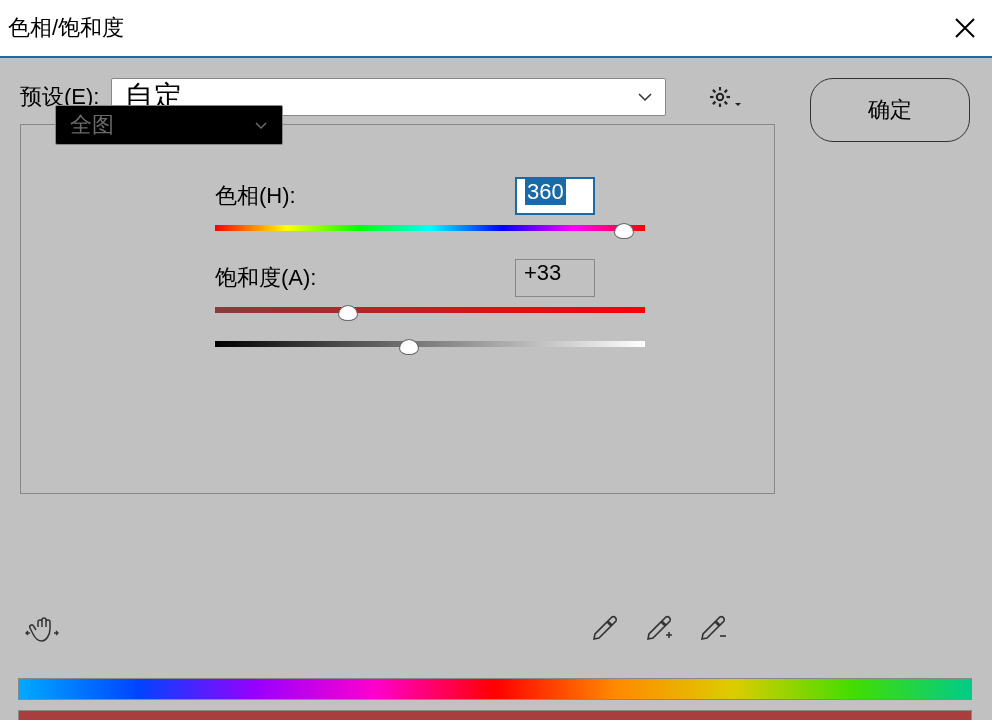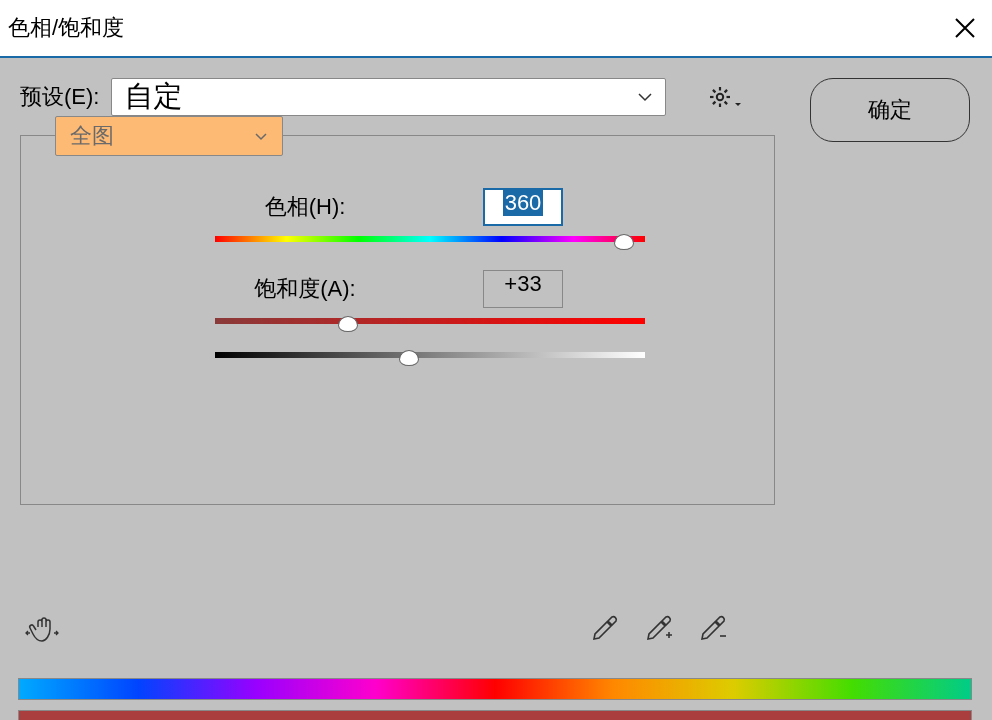--- a/index.html
+++ b/index.html
@@ -29,21 +29,21 @@
       padding: 8px;
     }
     .content {
       padding: 20px;
       position: relative;
     }
     .preset-row {
       display: flex;
       align-items: center;
       gap: 12px;
-      margin-bottom: 19px;
+      margin-bottom: 8px;
     }
     .preset-label {
       font-size: 22px;
       color: #000;
     }
     .preset-select {
       flex: 0 0 555px;
       height: 38px;
       background: #fff;
       border: 1px solid #888;
@@ -93,21 +93,21 @@
       height: 370px;
       position: relative;
       padding: 24px;
     }
     .scope-select {
       position: absolute;
       top: -20px;
       left: 34px;
       width: 228px;
       height: 40px;
-      background: #fdba74;
+      background: #000000;
       border: 1px solid #888;
       border-radius: 2px;
       display: flex;
       align-items: center;
       padding: 0 14px;
       font-size: 22px;
       color: #6a6a6a;
       cursor: pointer;
     }
     .scope-select .chevron {
@@ -115,34 +115,33 @@
       color: #6a6a6a;
     }
     .slider-group {
       margin-top: 28px;
       margin-left: 170px;
     }
     .slider-row {
       display: flex;
       align-items: center;
       margin-bottom: 10px;
-      text-align: center;
     }
     .slider-label {
       font-size: 22px;
       width: 180px;
     }
     .slider-input {
       width: 80px;
       height: 38px;
       border: 1px solid #888;
       background: #c1c1c1;
       font-size: 22px;
       padding: 0 8px;
-      margin-left: 88px;
+      margin-left: 120px;
     }
     .slider-input.selected {
       border: 2px solid #1a6aa8;
       background: #fff;
     }
     .slider-input.selected .sel-text {
       background: #1a6aa8;
       color: #fff;
       padding: 1px 2px;
     }

